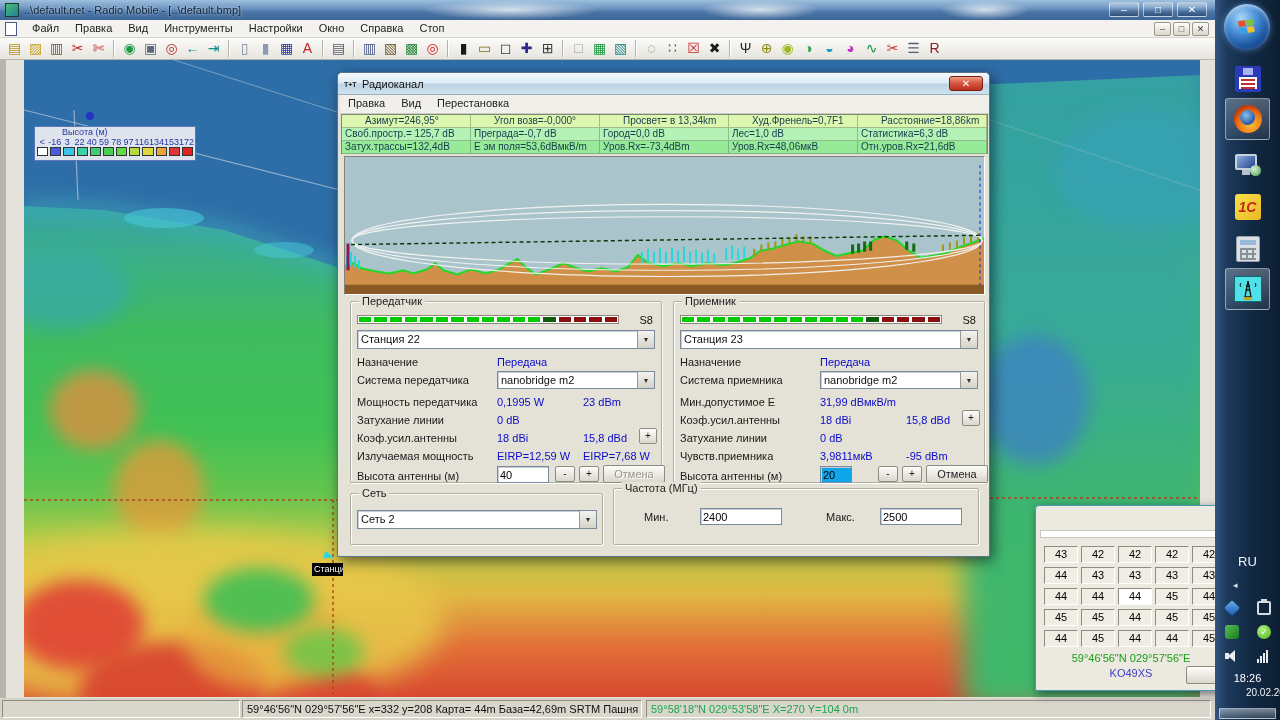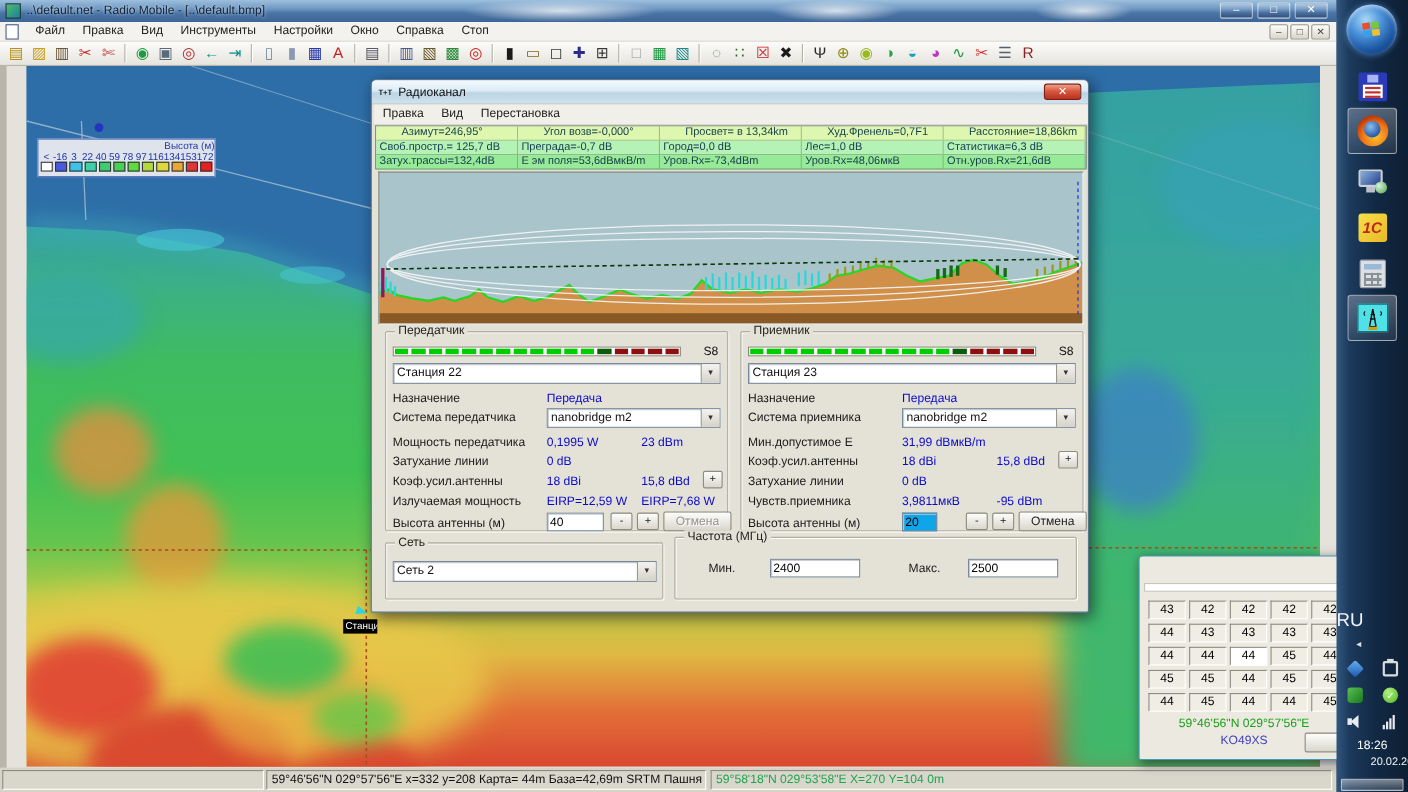--- a/index.html
+++ b/index.html
@@ -28,21 +28,21 @@
     background:linear-gradient(180deg,#fbfbfa,#e6e4dd);border-bottom:1px solid #b9b6ab;
     display:flex;align-items:center;padding-left:4px;}
   .tb-ic{display:inline-block;width:21px;height:19px;text-align:center;font-size:14px;line-height:19px;cursor:default;}
   .tb-sep{display:inline-block;width:2px;height:17px;margin:0 4px;border-left:1px solid #b4b1a6;border-right:1px solid #fff;}
 
   
   #mapframe{position:absolute;left:0;top:60px;width:1215px;height:638px;background:#e4e2da;border-left:6px solid #b9b5ab;}
   #map{position:absolute;left:18px;top:0;width:1176px;height:637px;}
   #legend{position:absolute;left:28px;top:66px;width:162px;height:35px;background:#dfe4ec;border:1px solid #5c76b8;
     font-size:9px;color:#2236a8;}
-  #legend .ltitle{display:block;text-align:right;line-height:10px;}
+  #legend .ltitle{display:block;text-align:left;line-height:10px;padding-left:27px;}
   #legrow1{display:flex;padding:0 1px;}
   #legrow1 span{flex:1;text-align:center;line-height:10px;}
   #legrow2{display:flex;padding:0 1px;}
   #legrow2 span{flex:1;height:9px;border:1px solid #333;margin:0 1px;}
   #station-label{position:absolute;left:306px;top:503px;width:31px;height:13px;background:#000;color:#fff;
     font-size:9px;line-height:13px;padding-left:2px;overflow:hidden;white-space:nowrap;}
   #cursor-arrow{position:absolute;left:318px;top:492px;width:0;height:0;border-left:10px solid #2ad8e8;
     border-top:4px solid transparent;border-bottom:4px solid transparent;transform:rotate(18deg);}
 
   
@@ -133,21 +133,21 @@
   .rdp .badge{position:absolute;right:0;bottom:0;width:11px;height:11px;border-radius:50%;background:radial-gradient(circle at 35% 35%,#d8f0d8,#48a048);}
   .onec{width:26px;height:26px;background:linear-gradient(135deg,#f8e048,#e8b828);border-radius:3px;
     color:#c02818;font-weight:bold;font-style:italic;font-size:14px;text-align:center;line-height:26px;}
   .calc{width:24px;height:26px;background:#dce0e4;border:1px solid #9aa0a8;border-radius:2px;position:relative;}
   .calc i{position:absolute;left:3px;top:3px;width:16px;height:5px;background:#9ab8d8;}
   .calc u{position:absolute;left:3px;top:11px;width:16px;height:12px;
     background:repeating-linear-gradient(0deg,#889098 0 2px,transparent 2px 5px),repeating-linear-gradient(90deg,#889098 0 2px,transparent 2px 6px);}
   .rmob{width:28px;height:26px;background:#50e0e8;border:1px solid #0c6c74;position:relative;}
   .rmob svg{position:absolute;left:0;top:0;}
   #tray{position:absolute;left:0;top:550px;width:65px;color:#fff;}
-  #lang{position:absolute;left:0;top:4px;width:65px;text-align:left;font-size:17px;color:#f0f4f8;}
+  #lang{position:absolute;left:0;top:4px;width:65px;text-align:center;font-size:13px;color:#f0f4f8;}
   #tray-arrow{position:absolute;left:18px;top:30px;font-size:9px;color:#d8e0e8;}
   .trayrow{position:absolute;left:10px;width:46px;height:20px;display:flex;justify-content:space-between;align-items:center;}
   .ti{width:14px;height:14px;}
   .ti.dropbox{background:linear-gradient(135deg,#68b0f0,#1858b0);transform:rotate(45deg) scale(.8);border-radius:2px;}
   .ti.clip{border:2px solid #d8dce0;border-radius:2px;position:relative;}
   .ti.clip::after{content:"";position:absolute;left:2px;top:-4px;width:6px;height:3px;background:#d8dce0;}
   .ti.nv{background:linear-gradient(135deg,#58c058,#1a7a1a);border-radius:3px;}
   .ti.skype{background:radial-gradient(circle at 35% 30%,#b0f080,#50b820);border-radius:50%;color:#fff;font-size:9px;text-align:center;line-height:14px;}
   .ti.vol{position:relative;}
   .ti.vol::before{content:"";position:absolute;left:0;top:4px;width:4px;height:6px;background:#e8ecf0;}

